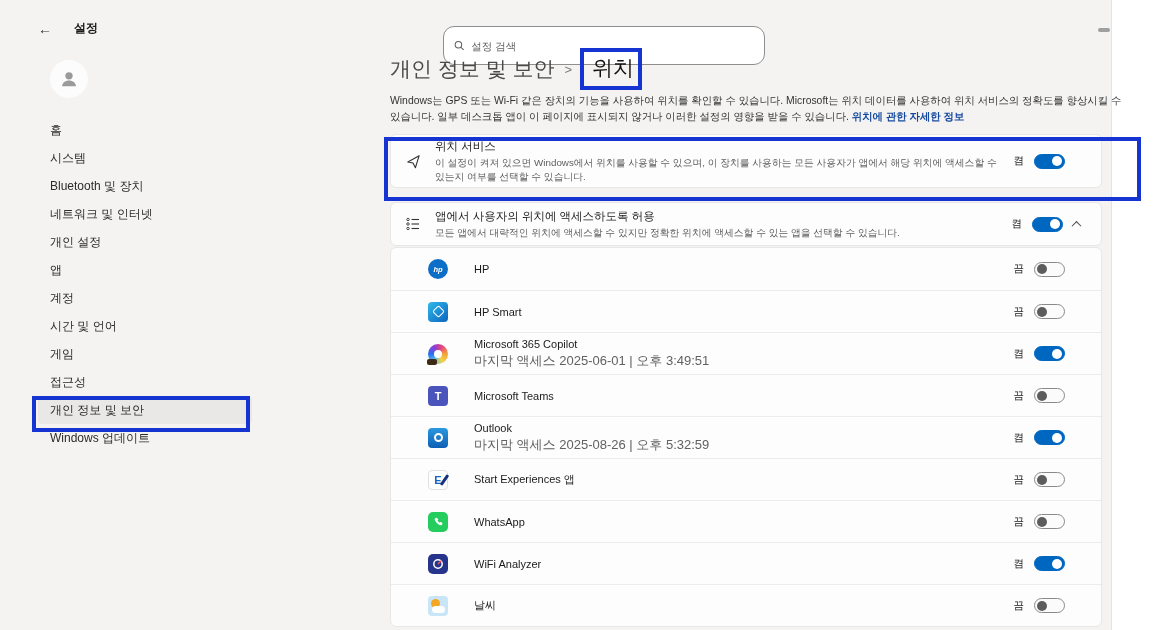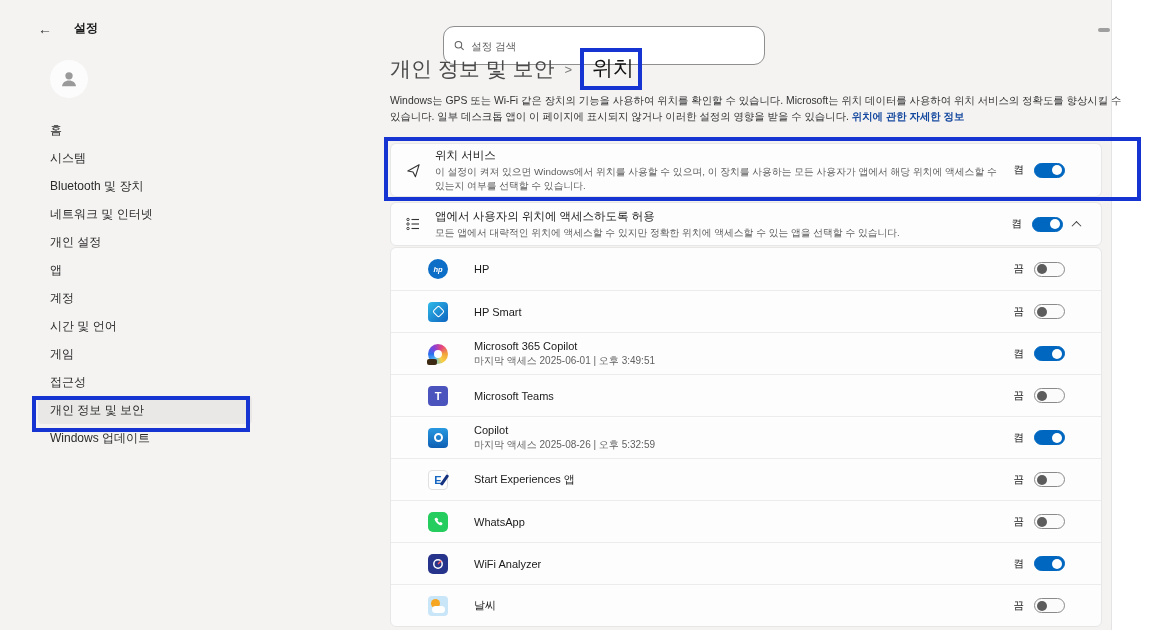--- a/index.html
+++ b/index.html
@@ -38,21 +38,21 @@
   .bc-parent { color:#4a4a4a; font-weight:400; }
   .bc-sep { color:#7a7a7a; font-size:13px; margin:0 8px 0 10px; }
   .bc-current-box { border:4px solid #1634d1; padding:2px 4px 4px 8px; color:#101010; }
 
   
   .page-desc { position:absolute; left:390px; top:93px; width:740px; font-size:10.4px; line-height:1.55; color:#333; }
   .learn-link { color:#14489e; font-weight:bold; cursor:pointer; }
 
   
   .card { position:absolute; left:390px; width:712px; background:#fdfdfd; border:1px solid #e7e7e7; border-radius:6px; display:flex; align-items:center; }
-  .card-loc { top:143px; height:54px; padding:0 36px 0 0; }
+  .card-loc { top:134px; height:54px; padding:0 36px 0 0; }
   .card-apps { top:202px; height:44px; padding:0 12px 0 0; }
   .card-icon { width:44px; display:flex; align-items:center; justify-content:center; flex:0 0 44px; }
   .card-text { flex:1 1 auto; min-width:0; padding-right:14px; }
   .card-title { font-size:11.5px; color:#191919; }
   .card-desc { font-size:9.8px; color:#5e5e5e; line-height:1.4; margin-top:2px; max-width:580px; }
   .right-ctl { display:flex; align-items:center; flex:0 0 auto; }
   .tog-label { font-size:10.5px; color:#1a1a1a; margin-right:10px; }
 
   
   .toggle { width:31px; height:15px; border-radius:8px; position:relative; cursor:pointer; }
@@ -64,21 +64,21 @@
 
   .chevron-slot { width:26px; display:flex; align-items:center; justify-content:center; cursor:pointer; }
   .chev-up { width:7px; height:7px; border-top:1.5px solid #444; border-right:1.5px solid #444; transform:rotate(-45deg) translate(-1px,1px); }
 
   
   .rows-card { position:absolute; left:390px; top:247px; width:712px; background:#fdfdfd; border:1px solid #e7e7e7; border-radius:6px; overflow:hidden; }
   .app-row { height:42px; display:flex; align-items:center; padding:0 36px 0 37px; gap:26px; }
   .app-row + .app-row { border-top:1px solid #ececec; }
   .app-text { flex:1 1 auto; min-width:0; }
   .app-name { font-size:11px; color:#1b1b1b; }
-  .app-sub { font-size:10px; color:#616161; margin-top:2px; }
+  .app-sub { font-size:13px; color:#616161; margin-top:2px; }
 
   
   .ic { width:20px; height:20px; border-radius:4px; display:flex; align-items:center; justify-content:center; flex:0 0 20px; position:relative; font-weight:bold; }
   .ic-hp { background:#0d6ec7; color:#fff; font-size:7.5px; font-style:italic; border-radius:10px; }
   .ic-hpsmart { background:linear-gradient(135deg,#2fb9e8,#0d64c0); }
   .ic-hpsmart i { width:9px; height:9px; border:1.5px solid #fff; border-radius:2px; transform:rotate(45deg); display:block; }
   .ic-copilot { background:conic-gradient(from 30deg,#e8467c,#f2a53a,#f7d046,#57c2f0,#2a6ff0,#8a3fd6,#e8467c); border-radius:50%; }
   .ic-copilot i { width:8px; height:8px; background:#fff; border-radius:50%; display:block; }
   .ic-copilot b { position:absolute; left:-1px; bottom:-1px; width:10px; height:6px; background:#3d2a14; border-radius:2px; display:block; }
   .ic-teams { background:#4b53bc; color:#fff; font-size:11px; }
@@ -279,21 +279,21 @@
             </div>
     </div>
   </div>
         <div class="app-row">
     <span class="app-icon">
             <span class="ic ic-outlook">
               <i></i>
             </span>
           </span>
     <div class="app-text">
-      <div class="app-name">Copilot</div>
+      <div class="app-name">Outlook</div>
       <div class="app-sub">마지막 액세스 2025-08-26  |  오후 5:32:59</div>
     </div>
     <div class="right-ctl">
       <span class="tog-label">켬</span>
       <div class="toggle on">
               <div class="knob"></div>
             </div>
     </div>
   </div>
         <div class="app-row">

